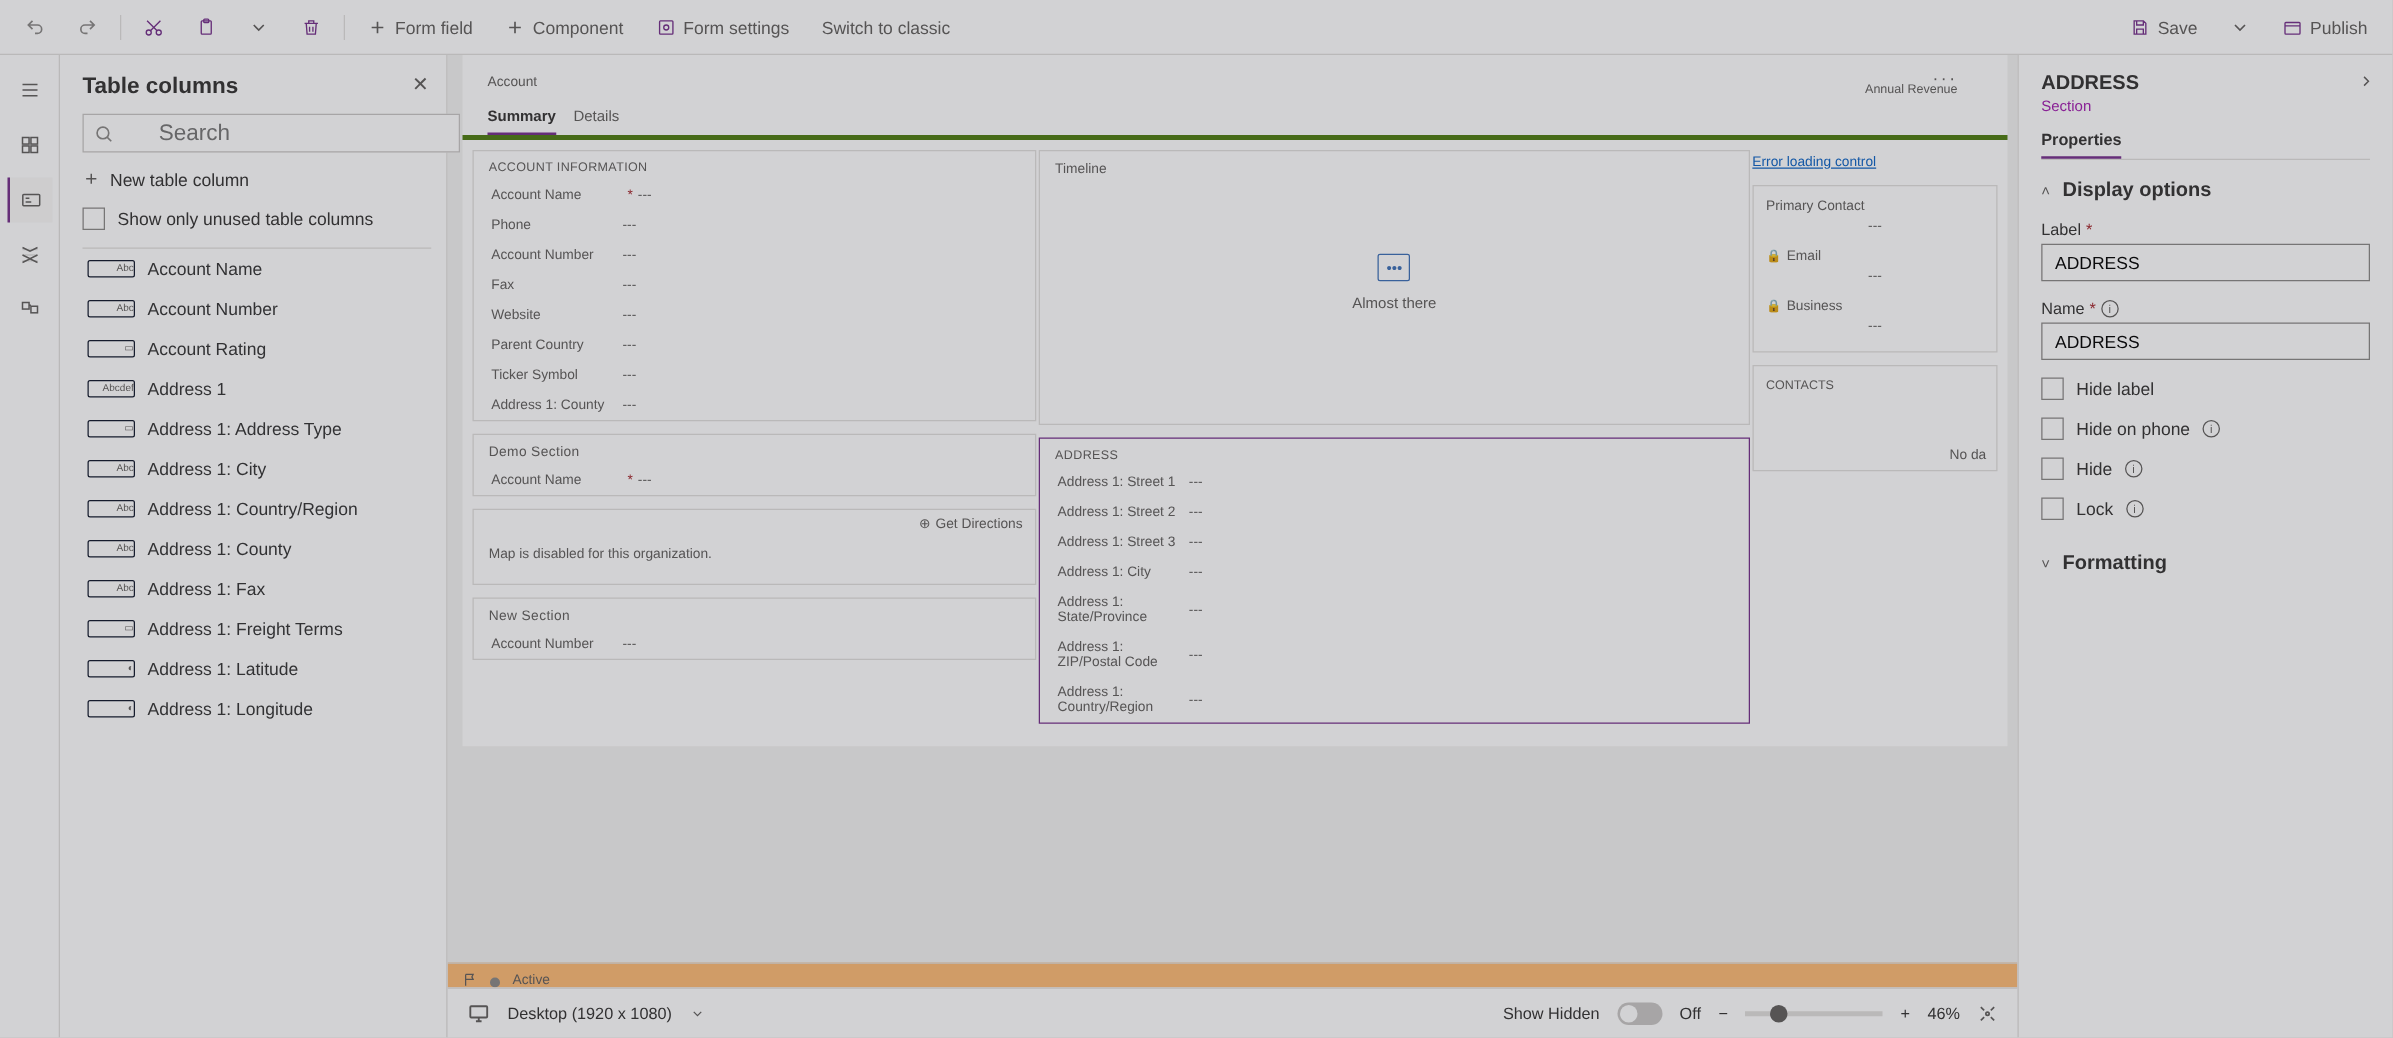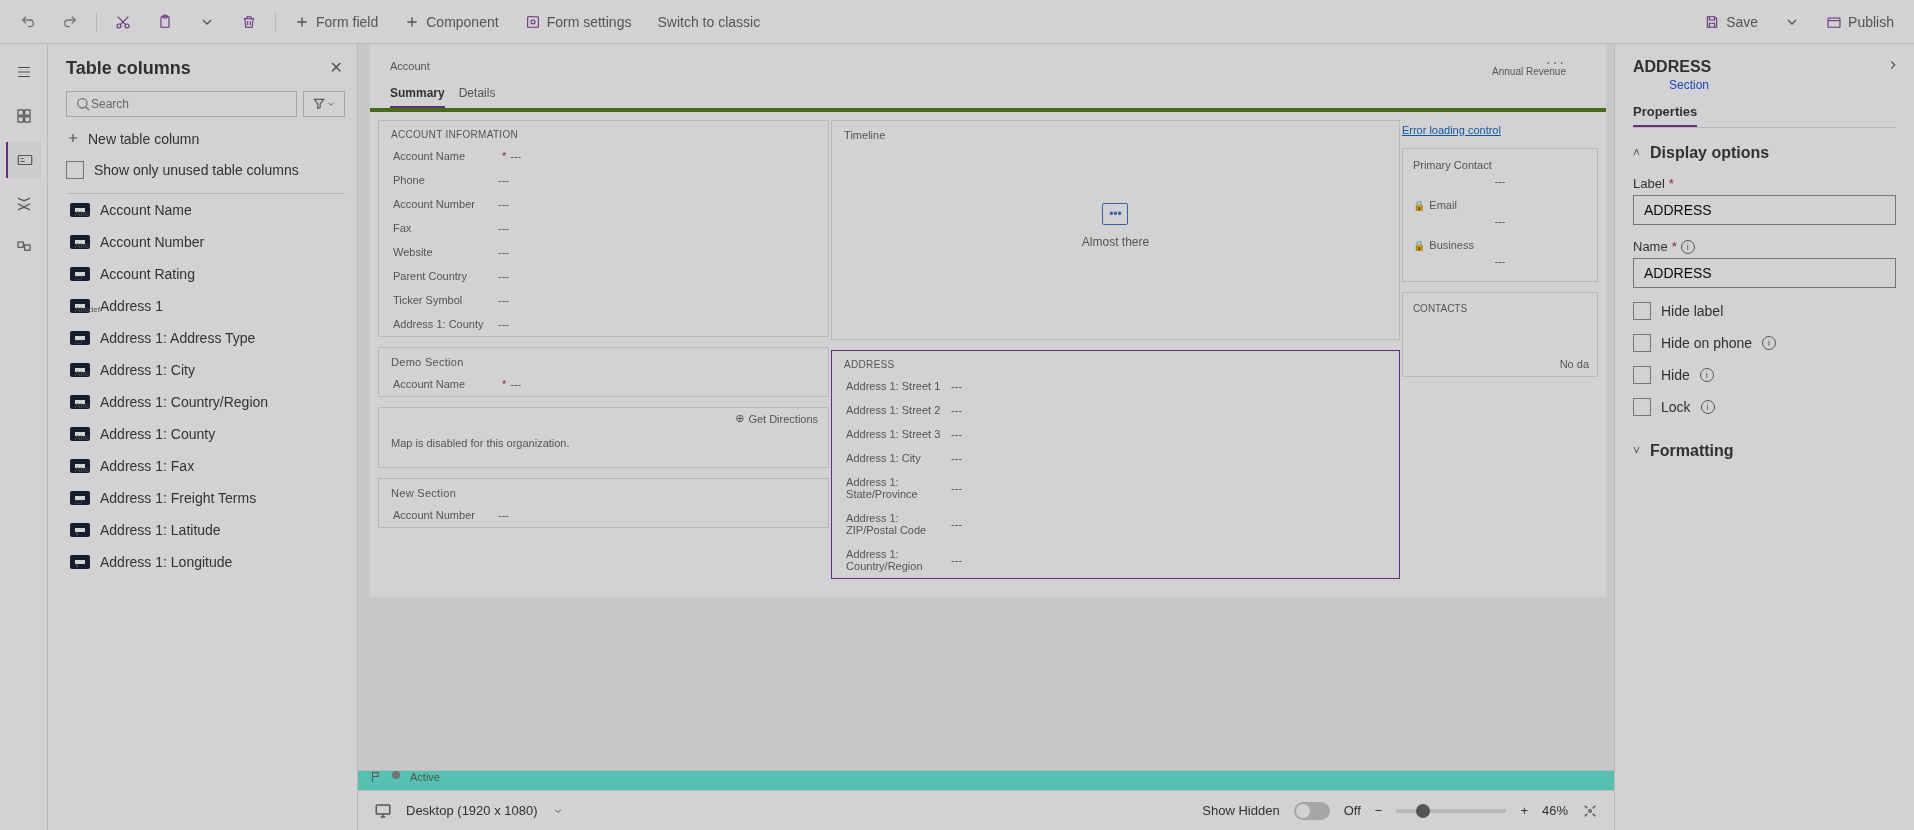--- a/index.html
+++ b/index.html
@@ -22,29 +22,29 @@
 .rail .rbtn { width: 36px; height: 36px; display: flex; align-items: center; justify-content: center; cursor: pointer; }
 .rail .rbtn.active { border-left: 2px solid #742d8a; background: #faf9f8; }
 .rail svg { width: 18px; height: 18px; stroke: #605e5c; fill: none; stroke-width: 1.6; }
 
 
 .cols-panel { width: 310px; background: #fff; border-right: 1px solid #e1dfdd; display: flex; flex-direction: column; padding: 14px 12px 0 18px; position: relative; }
 .cols-panel h2 { font-size: 18px; font-weight: 600; color: #323130; }
 .cols-panel .close-x { position: absolute; right: 14px; top: 14px; cursor: pointer; color: #605e5c; font-size: 16px; }
 .search-row { margin-top: 12px; display: flex; gap: 6px; align-items: stretch; }
 .search-box { flex: 1; display: flex; align-items: center; border: 1px solid #c8c6c4; background: #fff; padding: 4px 8px; }
-.search-box input { border: none; outline: none; flex: 1; font-size: 12px; color: #7f1d1d; background: transparent; }
+.search-box input { border: none; outline: none; flex: 1; font-size: 18px; color: #7f1d1d; background: transparent; margin-left: 36px; }
 .filter-btn { border: 1px solid #c8c6c4; width: 42px; display: flex; align-items: center; justify-content: center; cursor: pointer; }
 .newcol { margin-top: 14px; display: flex; align-items: flex-start; gap: 8px; color: #323130; cursor: pointer; }
 .unused-row { margin-top: 14px; display: flex; align-items: center; gap: 10px; color: #323130; }
 .cb { width: 18px; height: 18px; border: 1px solid #8a8886; display: inline-block; }
 
 .col-list { margin-top: 14px; border-top: 1px solid #e1dfdd; overflow-y: auto; flex: 1; position: relative; }
 .col-item { display: flex; align-items: center; gap: 10px; padding: 8px 4px; cursor: pointer; }
-.col-icon { width: 20px; height: 14px; border: 5px solid #0f172a; border-radius: 2px; font-size: 8px; line-height: 12px; text-align: left; color: #605e5c; flex-shrink: 0; }
+.col-icon { width: 38px; height: 14px; border: 1px solid #0f172a; border-radius: 2px; font-size: 8px; line-height: 12px; text-align: right; color: #605e5c; flex-shrink: 0; }
 .col-list::-webkit-scrollbar { width: 12px; }
 .col-list::-webkit-scrollbar-thumb { background: #c8c6c4; }
 
 
 .canvas-wrap { flex: 1; display: flex; flex-direction: column; background: #f3f2f1; }
 .canvas-scroll { flex: 1; overflow: auto; padding: 0 8px 0 12px; position: relative; }
 .form-card { background: #fff; margin-top: 0; }
 .card-header { padding: 16px 20px 6px 20px; }
 .card-header h3 { font-size: 14px; font-weight: 600; color: #323130; }
 .card-header .sub { font-size: 11px; color: #605e5c; }
@@ -76,34 +76,34 @@
 .mapmsg { font-size: 11px; color: #605e5c; padding: 8px 12px 18px 12px; }
 
 .err-link { font-size: 11px; color: #0b62c4; padding: 4px 0 12px 0; text-decoration: underline; cursor: pointer; }
 .mini-field { font-size: 11px; color: #605e5c; padding: 4px 2px; }
 .mini-field .lock { font-size: 10px; margin-right: 4px; }
 .mini-val { font-size: 11px; color: #605e5c; text-align: center; padding-bottom: 8px; }
 
 .canvas-scroll::-webkit-scrollbar { width: 14px; height: 14px; }
 .canvas-scroll::-webkit-scrollbar-thumb { background: #c8c6c4; }
 
-.status-row { height: 20px; background: #5eead4; display: flex; align-items: flex-start; gap: 10px; padding: 0 12px; font-size: 11px; color: #605e5c; border-top: 1px solid #e1dfdd; }
+.status-row { height: 20px; background: #fdba74; display: flex; align-items: flex-end; gap: 10px; padding: 0 12px; font-size: 11px; color: #605e5c; border-top: 1px solid #e1dfdd; }
 .status-dot { width: 8px; height: 8px; border-radius: 50%; background: #8a8886; }
 
 .bottom-bar { height: 40px; background: #fff; border-top: 1px solid #e1dfdd; display: flex; align-items: center; padding: 0 16px; gap: 14px; font-size: 13px; color: #323130; }
 .bottom-bar .spacer { flex: 1; }
 .toggle { width: 36px; height: 18px; border-radius: 10px; background: #c8c6c4; position: relative; }
 .toggle .knob { width: 14px; height: 14px; border-radius: 50%; background: #fff; position: absolute; top: 2px; left: 2px; }
 .slider { width: 110px; height: 4px; background: #e1dfdd; position: relative; }
 .slider .dot { width: 14px; height: 14px; border-radius: 50%; background: #605e5c; position: absolute; top: -5px; left: 20px; }
 
 
 .prop-panel { width: 300px; background: #fff; border-left: 1px solid #e1dfdd; padding: 14px 18px; overflow-y: auto; }
 .prop-panel h2 { font-size: 16px; font-weight: 600; color: #323130; }
-.prop-panel .sub { font-size: 12px; color: #1d4ed8; margin-top: 2px; margin-left: 36px; }
+.prop-panel .sub { font-size: 12px; color: #a21caf; margin-top: 2px; }
 .prop-panel .expand-ic { position: absolute; right: 14px; top: 14px; cursor: pointer; color: #605e5c; }
 .prop-panel { position: relative; }
 .prop-tabs { margin-top: 6px; border-bottom: 1px solid #e1dfdd; text-decoration: underline; }
 .prop-tabs .pt { display: inline-block; padding: 6px 0 6px 0; font-size: 13px; color: #323130; border-bottom: 2px solid #742d8a; font-weight: 600; }
 .prop-group-hdr { margin-top: 16px; display: flex; align-items: center; gap: 10px; cursor: pointer; }
 .prop-group-hdr .chev { font-size: 12px; color: #605e5c; }
 .prop-group-hdr h3 { font-size: 16px; font-weight: 600; color: #323130; }
 .prop-field { margin-top: 14px; }
 .prop-field label { font-size: 13px; color: #323130; display: flex; align-items: center; gap: 4px; }
 .prop-field .req { color: #a4262c; }

